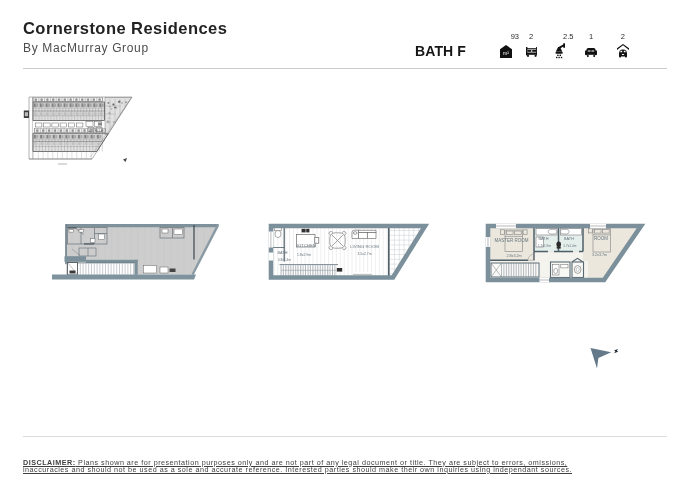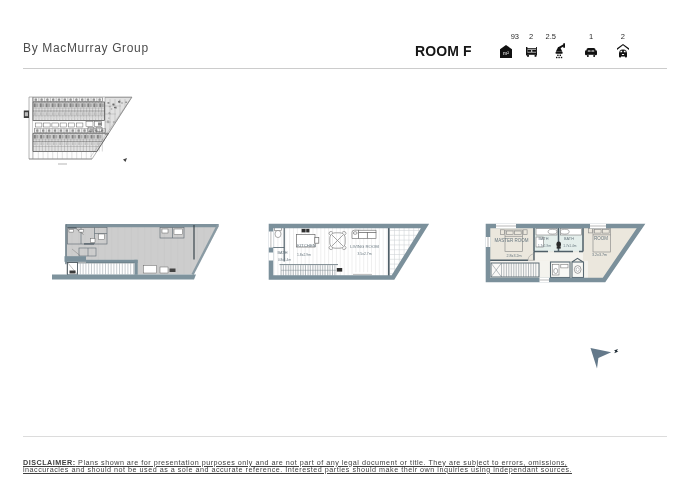--- a/index.html
+++ b/index.html
@@ -4,26 +4,27 @@
 <style>
   html,body{margin:0;padding:0;background:#ffffff;}
   #page{position:relative;width:700px;height:500px;background:#ffffff;overflow:hidden;
         font-family:"Liberation Sans", sans-serif;}
   .abs{position:absolute;}
 </style>
 </head>
 <body>
 <div id="page">
 
+  <div class="abs" style="left:23px;top:19.5px;font-size:16.5px;line-height:1;font-weight:bold;color:#222222;letter-spacing:0.45px;">Cornerstone Residences</div>
 
   <div class="abs" style="left:23px;top:42px;font-size:12px;line-height:1;color:#4d4d4d;letter-spacing:0.65px;">By MacMurray Group</div>
 
   <div class="abs" style="left:23px;top:68px;width:644px;height:1px;background:#cccccc;"></div>
 
-  <div class="abs" style="left:415px;top:43.8px;font-size:14px;line-height:1;font-weight:bold;color:#161616;letter-spacing:0.1px;">ROOM F</div>
+  <div class="abs" style="left:415px;top:43.8px;font-size:14px;line-height:1;font-weight:bold;color:#161616;letter-spacing:0.1px;">BATH F</div>
 
   <div class="abs" style="left:491px;top:33px;width:28px;text-align:right;font-size:7.5px;line-height:1;color:#2a2a2a;">93</div>
 
   <svg class="abs" style="left:500px;top:44.5px;" width="12" height="13.5" viewBox="0 0 12 13.5">
     <path d="M6 0 L12 4.3 V13.5 H0 V4.3 Z" fill="#111"></path>
     <text x="6" y="10.4" font-size="5" fill="#fff" text-anchor="middle" font-family="Liberation Sans">m²</text>
   </svg>
 
   <div class="abs" style="left:517px;top:33px;width:28px;text-align:center;font-size:7.5px;line-height:1;color:#2a2a2a;">2</div>
 
@@ -31,21 +32,21 @@
     <rect x="0" y="0" width="1.4" height="8.4" fill="#111"></rect>
     <rect x="10.1" y="0" width="1.4" height="8.4" fill="#111"></rect>
     <rect x="0.8" y="1.2" width="9.9" height="1.2" fill="#111"></rect>
     <rect x="1.4" y="3" width="3.9" height="1.8" fill="#111"></rect>
     <rect x="6.2" y="3" width="3.9" height="1.8" fill="#111"></rect>
     <rect x="0.6" y="5.5" width="10.3" height="2.3" fill="#111"></rect>
     <rect x="1.1" y="7.8" width="1.8" height="2" fill="#111"></rect>
     <rect x="8.6" y="7.8" width="1.8" height="2" fill="#111"></rect>
   </svg>
 
-  <div class="abs" style="left:545.5px;top:33px;width:28px;text-align:left;font-size:7.5px;line-height:1;color:#2a2a2a;">2.5</div>
+  <div class="abs" style="left:545.5px;top:33px;width:28px;text-align:right;font-size:7.5px;line-height:1;color:#2a2a2a;">2.5</div>
 
   <svg class="abs" style="left:554.5px;top:43px;" width="10.5" height="15.5" viewBox="0 0 10.5 15.5">
     <rect x="8.2" y="0.2" width="2.1" height="4.6" rx="0.5" fill="#111"></rect>
     <path d="M8.6 1.2 L9.3 3 L4.6 5.8 L3.6 4.1 Z" fill="#111"></path>
     <path d="M5 4 L7.4 8.7 H0.8 L3.1 4 Z" fill="#111"></path>
     <rect x="0.4" y="8.9" width="7.4" height="1.9" rx="0.95" fill="#111"></rect>
     <rect x="2.2" y="11.6" width="1.4" height="1.4" fill="#111"></rect>
     <rect x="4.6" y="11.6" width="1.4" height="1.4" fill="#111"></rect>
     <rect x="1" y="13.8" width="1.4" height="1.4" fill="#111"></rect>
     <rect x="3.4" y="13.8" width="1.4" height="1.4" fill="#111"></rect>

